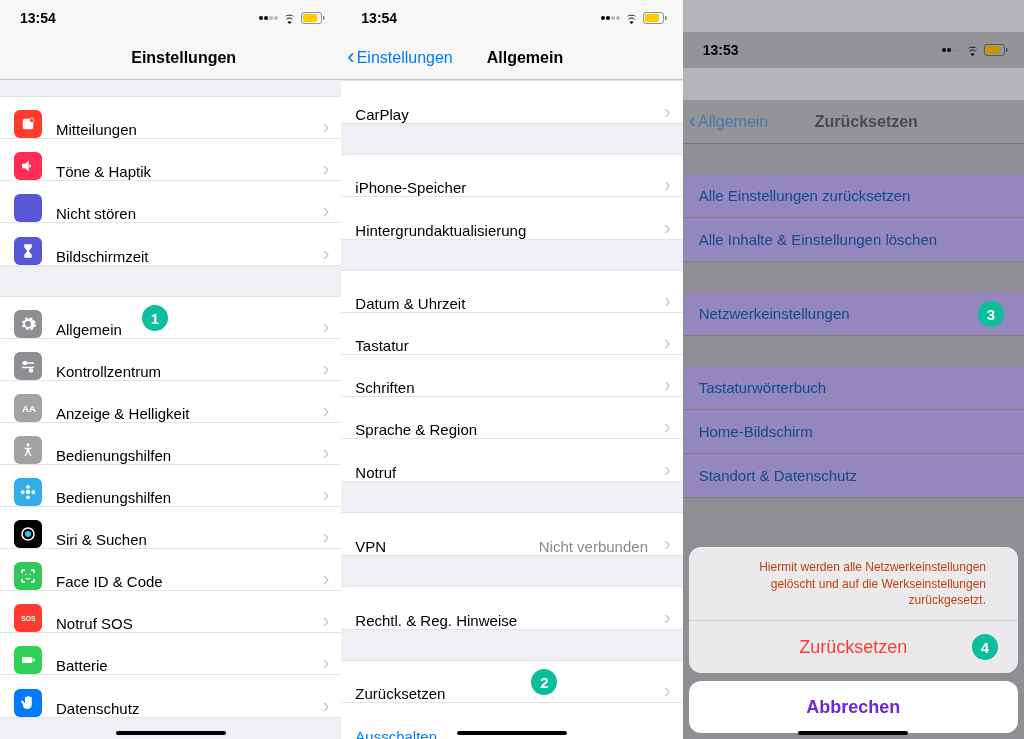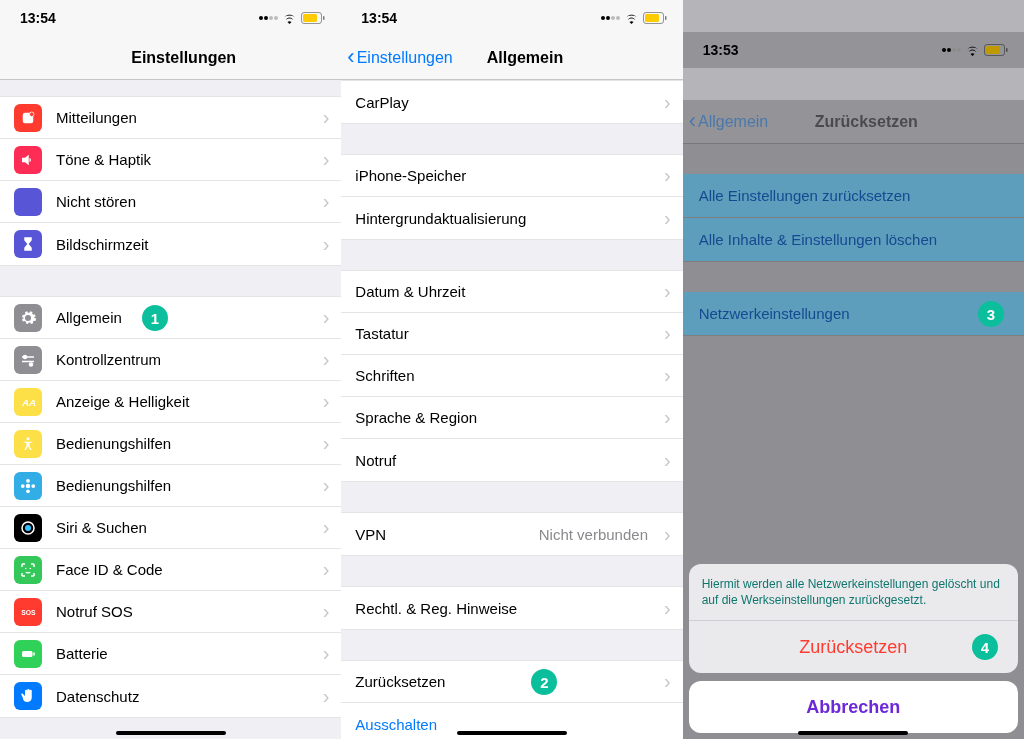--- a/index.html
+++ b/index.html
@@ -81,21 +81,21 @@
     height: calc(100% - 80px);
     overflow: hidden;
     background: #efeff4;
   }
   .section-gap { height: 30px; }
   .section-gap.sm { height: 16px; }
   .row {
     background: #fff;
     height: 42px;
     display: flex;
-    align-items: center;
+    align-items: flex-end;
     padding: 0 14px;
     border-bottom: 0.5px solid #e4e4e7;
     position: relative;
     font-size: 15px;
     color: #000;
   }
   .row:first-of-section { border-top: 0.5px solid #e4e4e7; }
   .section { border-top: 0.5px solid #e4e4e7; border-bottom: 0; }
   .section .row:last-child { border-bottom: 0; }
   .section { border-bottom: 0.5px solid #e4e4e7; }
@@ -139,42 +139,42 @@
   .reset-row {
     background: #fff;
     height: 44px;
     display: flex;
     align-items: center;
     padding: 0 16px;
     border-bottom: 0.5px solid #e4e4e7;
     font-size: 15px;
     color: #007aff;
   }
-  .dimmed .reset-row { background: #7dd3fc; color: #1e62c0; }
+  .dimmed .reset-row { background: #c4b5fd; color: #1e62c0; }
   .dimmed .content { background: #bfbfc5; }
   .dimmed .section-gap { background: #bfbfc5; }
   .dimmed .status-bar, .dimmed .nav-bar { background: #c6c6cb; border-color: #a0a0a5; margin-top: 32px; }
   .dimmed .reset-row { border-color: #a8a8ad; }
 
   .action-sheet {
     position: absolute;
     left: 6px; right: 6px; bottom: 6px;
     z-index: 20;
   }
   .sheet-group {
     background: rgba(237,237,240,0.96);
     border-radius: 12px;
     overflow: hidden;
     backdrop-filter: blur(10px);
   }
   .sheet-msg {
-    padding: 12px 13px;
+    padding: 12px 32px;
     font-size: 12px;
-    color: #0f766e;
-    text-align: left;
+    color: #c2410c;
+    text-align: right;
     border-bottom: 0.5px solid #cfcfd3;
     line-height: 1.35;
   }
   .sheet-btn {
     height: 52px;
     display: flex;
     align-items: center;
     justify-content: center;
     font-size: 18px;
     color: #ff3b30;
@@ -201,21 +201,21 @@
     height: 4px;
     border-radius: 3px;
     background: #000;
     z-index: 30;
   }
 
   
   .ic-red { background: #ff3b30; }
   .ic-pink { background: #ff2d55; }
   .ic-gray { background: #8e8e93; }
-  .ic-blue { background: #fde047; font-style: italic; }
+  .ic-blue { background: #a3a3a3; }
   .ic-cyan { background: #32ade6; }
   .ic-black { background: #000; }
   .ic-green { background: #34c759; }
   .ic-green2{ background:#30d158; }
   .ic-sos { background: #ff3b30; }
   .ic-indigo{ background:#5856d6;}
   .ic-dsblue{ background:#007aff;}
   .app-icon svg { width: 18px; height: 18px; fill: #fff; }
 
 </style>
@@ -547,20 +547,31 @@
         </div>
       </div>
     <div class="section-gap"></div>
     <div id="s3g1">
         <div class="reset-row" style="position: relative;">
           <span>Netzwerkeinstellungen</span>
           <span class="step-badge" style="right: 20px; top: 9px;">3</span>
         </div>
       </div>
     <div class="section-gap"></div>
+    <div id="s3g2">
+        <div class="reset-row">
+          <span>Tastaturwörterbuch</span>
+        </div>
+        <div class="reset-row">
+          <span>Home-Bildschirm</span>
+        </div>
+        <div class="reset-row">
+          <span>Standort &amp; Datenschutz</span>
+        </div>
+      </div>
   </div>
 
   <div class="action-sheet">
     <div class="sheet-group">
       <div class="sheet-msg">Hiermit werden alle Netzwerkeinstellungen gelöscht und auf die Werkseinstellungen zurückgesetzt.</div>
       <div class="sheet-btn">
         <span>Zurücksetzen</span>
         <span class="step-badge" style="right:20px; top:13px;">4</span>
       </div>
     </div>

